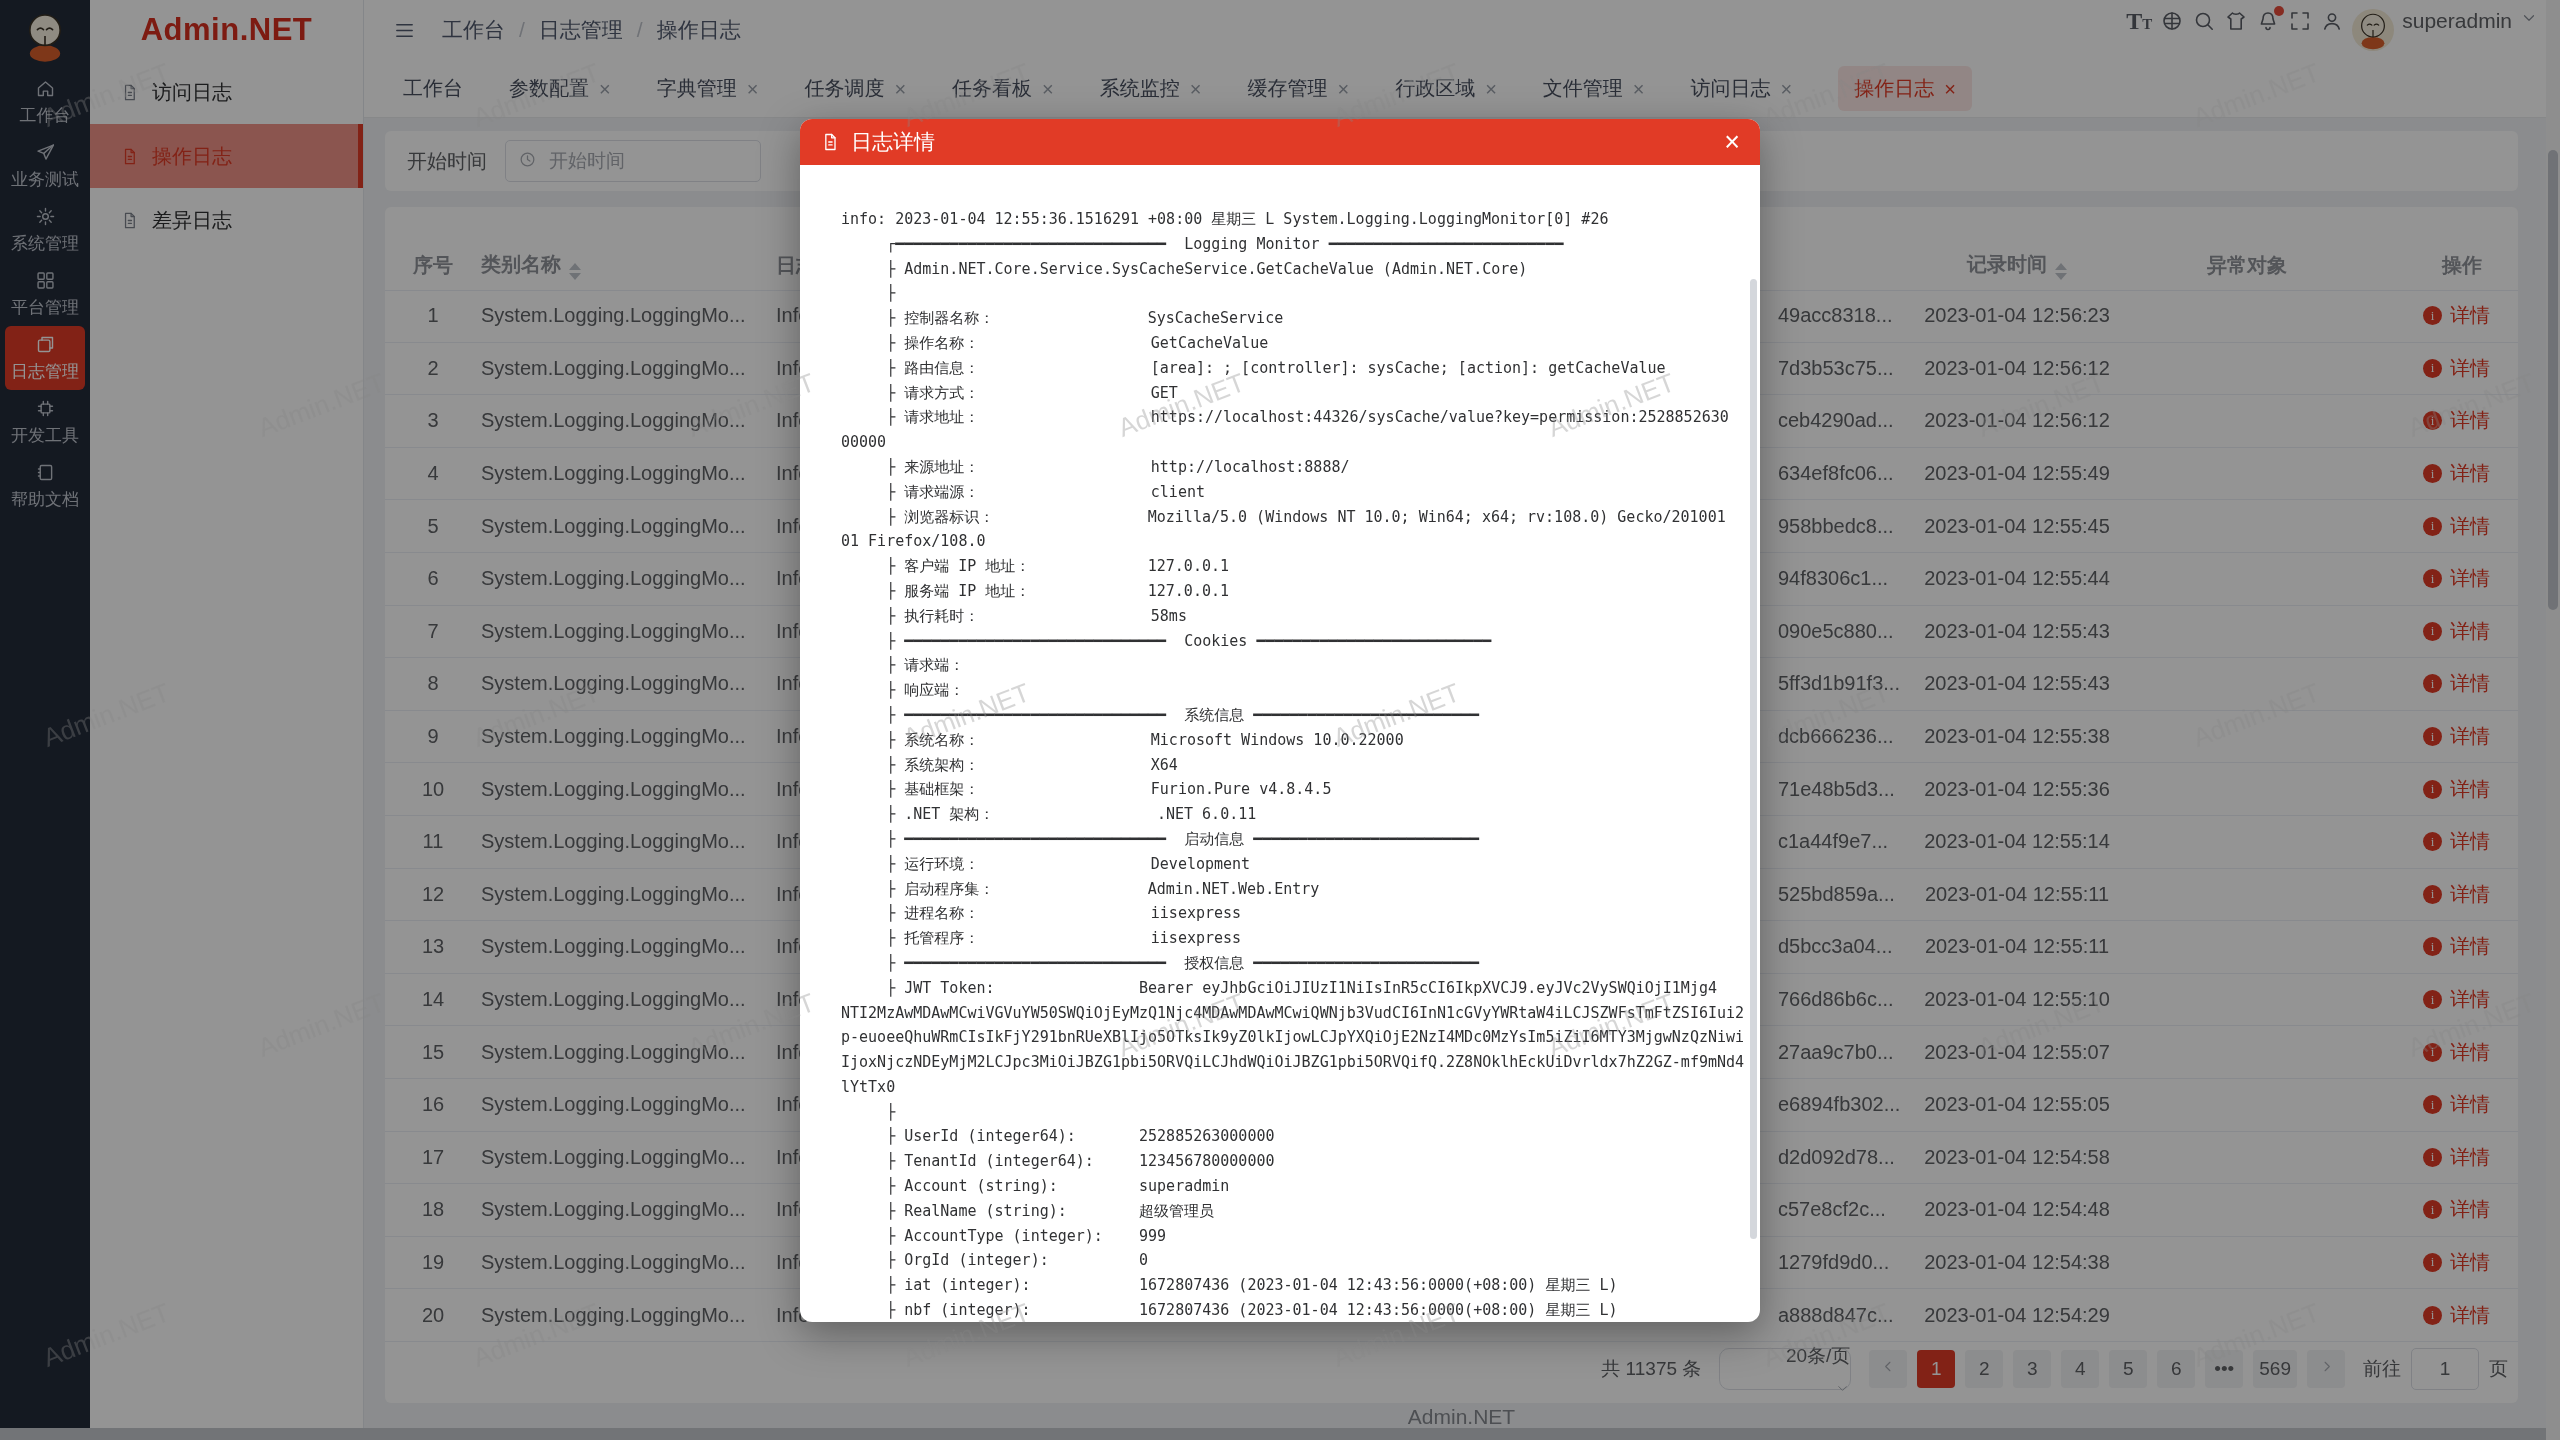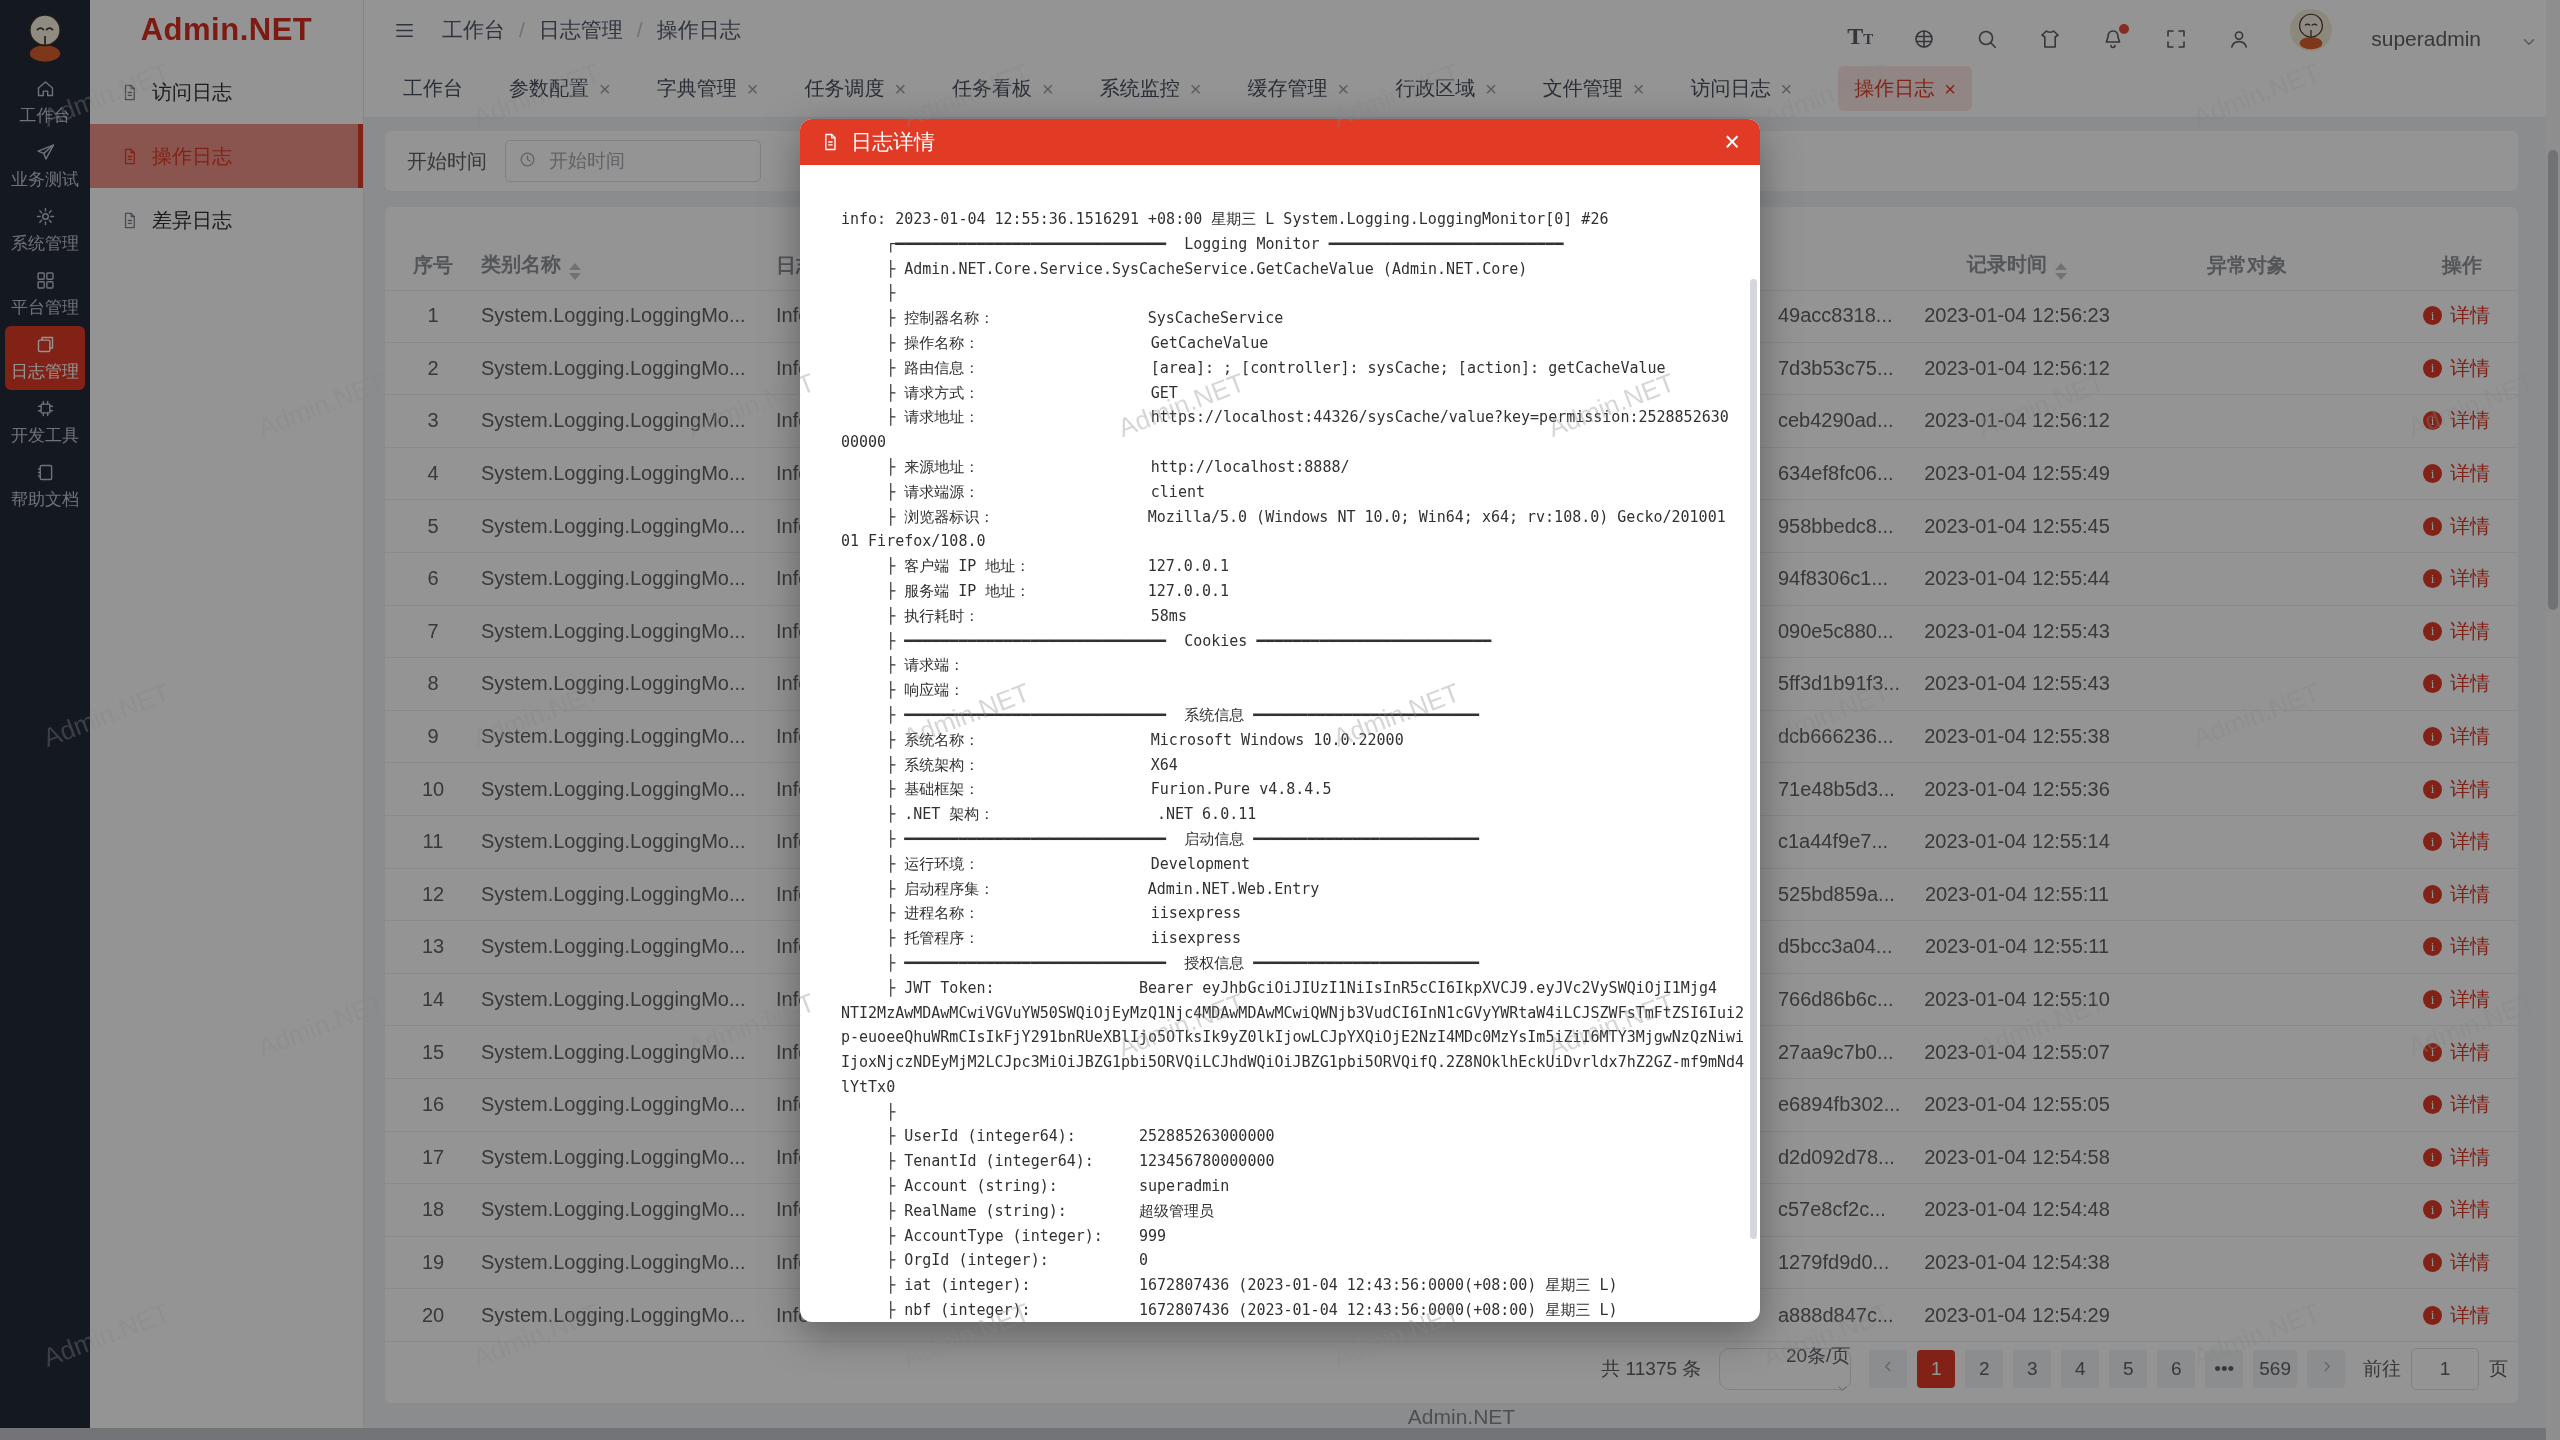--- a/index.html
+++ b/index.html
@@ -23,21 +23,21 @@
   .menu-item .icn svg{width:19px;height:19px;}
   .menu-item.active{background:rgba(225,59,38,.55);color:#e13b26;border-right:5px solid #e13b26;}
   .menu-item.active .icn{color:#e13b26;}
   
   .topbar{position:absolute;left:363px;top:0;right:0;height:60px;background:#fff;display:flex;align-items:center;
           padding:0 22px 0 30px;box-sizing:border-box;z-index:1;}
   .collapse{display:flex;color:#515a6e;cursor:pointer;}
   .collapse svg{width:23px;height:23px;}
   .breadcrumb{display:flex;gap:14px;font-size:21px;color:#515a6e;margin-left:26px;align-items:center;}
   .crumb-sep{color:#c0c4cc;}
-  .top-actions{margin-left:auto;display:flex;align-items:flex-end;gap:39px;color:#5a5e66;}
+  .top-actions{margin-left:auto;display:flex;align-items:flex-start;gap:8px;color:#5a5e66;}
   .action-icn{position:relative;display:flex;cursor:pointer;align-items:center;}
   .action-icn svg{width:24px;height:24px;}
   .tt{font-family:"Liberation Serif","DejaVu Serif",serif;font-weight:bold;font-size:24px;line-height:24px;}
   .tt small{font-size:15px;}
   .dot{position:absolute;top:-3px;right:-4px;width:10px;height:10px;border-radius:50%;background:#e74c3c;}
   .avatar{width:42px;height:42px;border-radius:50%;background:#f3ead6;overflow:hidden;flex:none;}
   .username{font-size:21px;color:#606266;}
   .chev{display:flex;color:#8a8f99;}
   .chev svg{width:18px;height:18px;}
   

